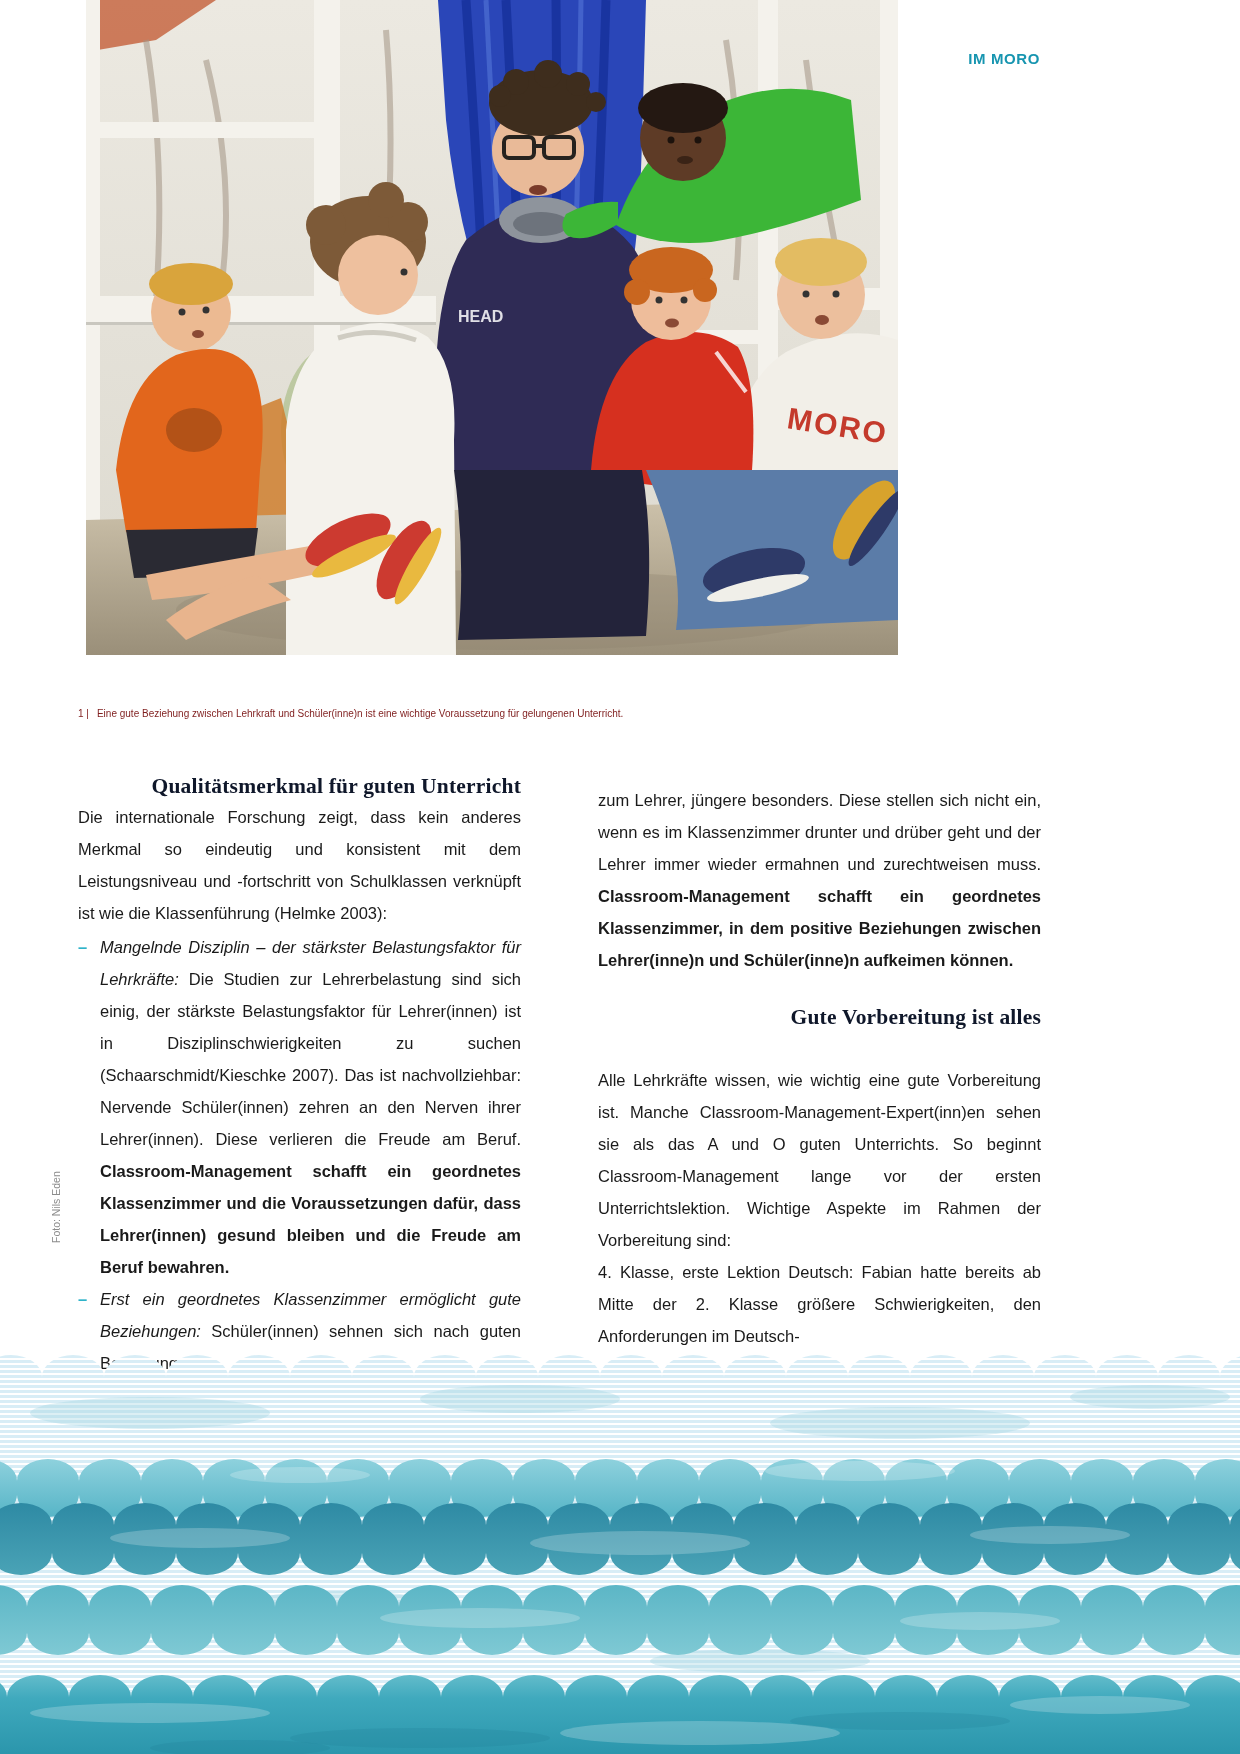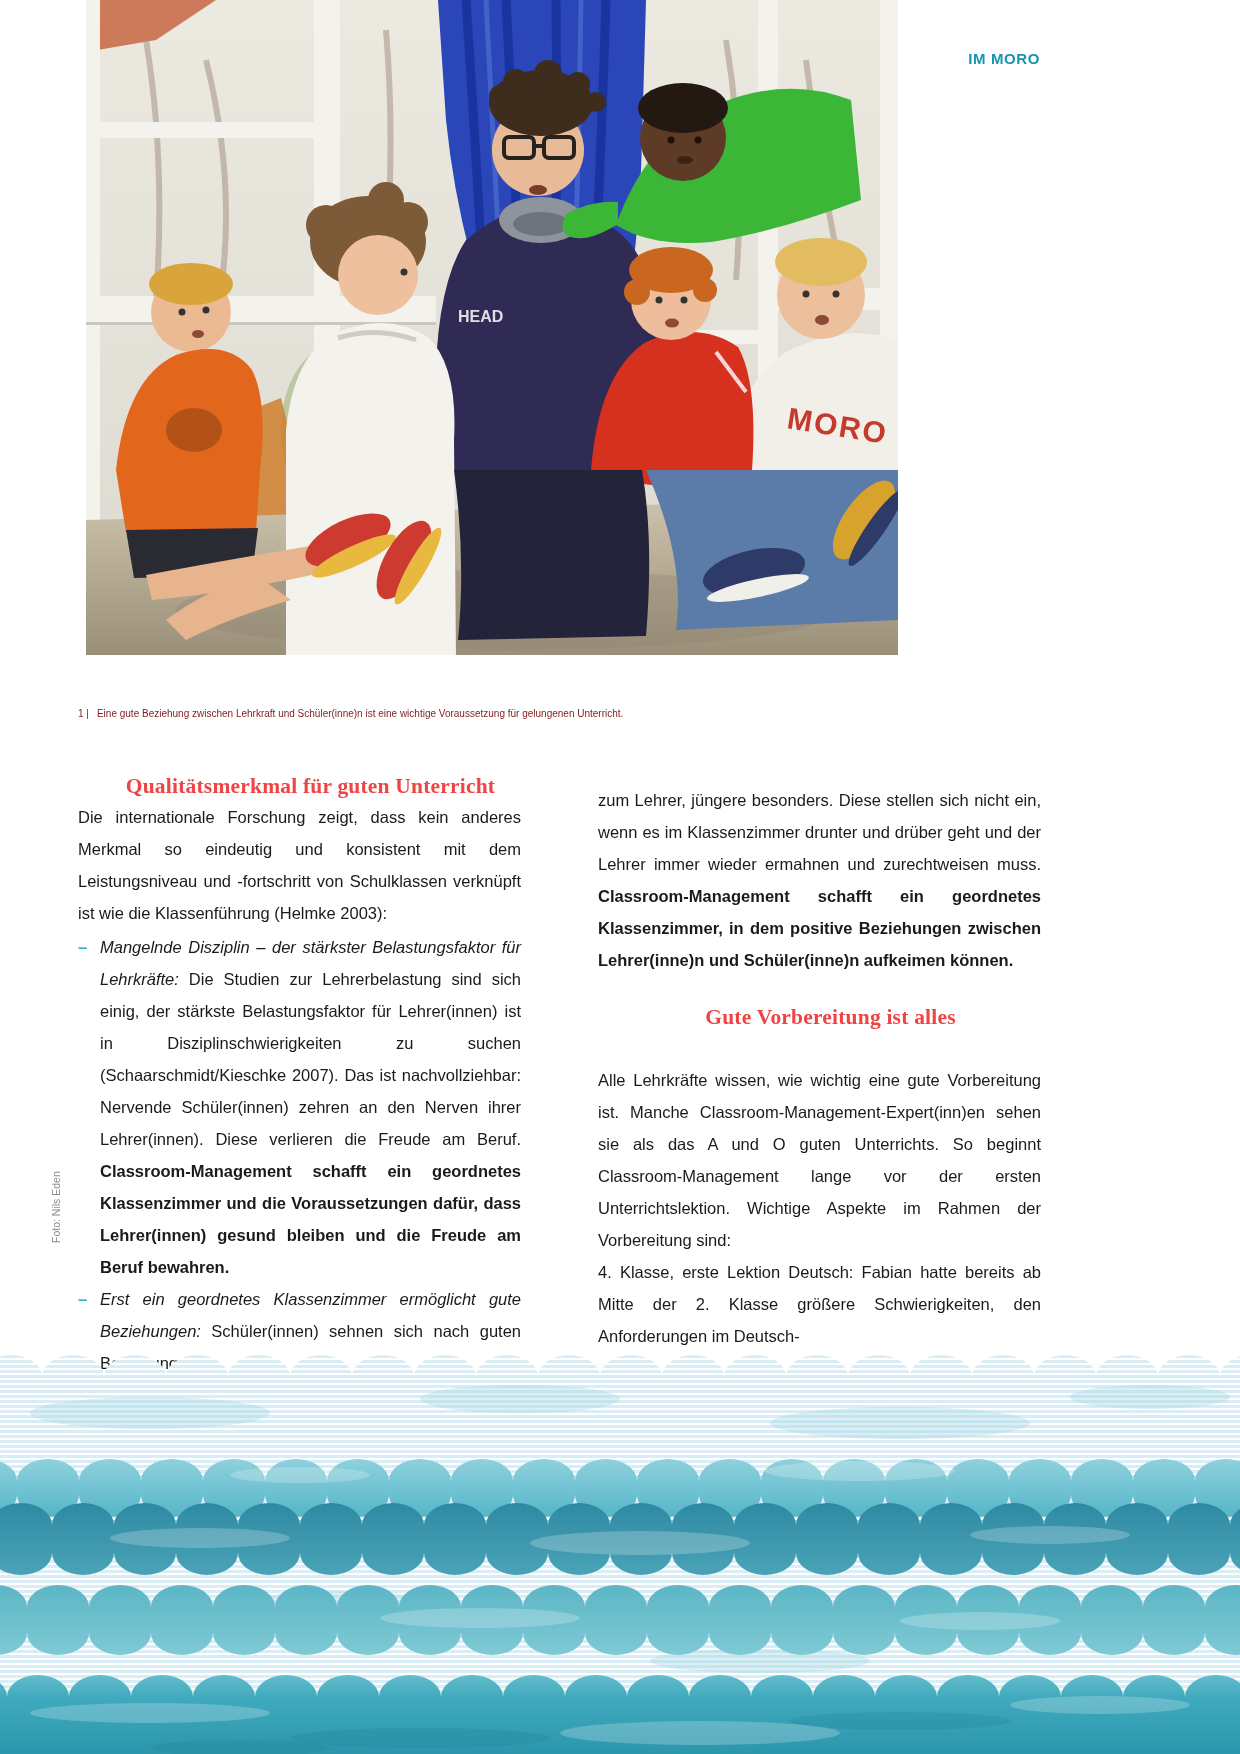--- a/index.html
+++ b/index.html
@@ -8,21 +8,21 @@
   .photo{position:absolute;left:78px;top:0;width:812px;height:655px;overflow:hidden;padding-left:8px;}
   .photo svg{display:block;width:100%;height:100%;}
   .imfokus{position:absolute;left:930px;top:50px;width:110px;text-align:right;
            font-size:15px;font-weight:bold;letter-spacing:.6px;color:#1795b0;}
   .caption{position:absolute;left:78px;top:664px;width:812px;font-size:10px;color:#7f1d1d;margin-top:44px;}
   .caption .capnum{margin-right:8px;}
   .col{position:absolute;width:443px;font-size:16.5px;line-height:32px;text-align:justify;}
   .col-left{left:78px;top:771px;}
   .col-right{left:598px;top:776px;}
   h2.sec{margin:0;padding-left:22px;font-family:"Liberation Serif",serif;font-weight:bold;
-         font-size:21.5px;line-height:30px;color:#ef4444;letter-spacing:.2px;text-align:center;}
+         font-size:21.5px;line-height:30px;color:#0f172a;letter-spacing:.2px;text-align:right;}
   .col p{margin:0;}
   .col-left .intro{}
   .bullets{margin-top:2px;}
   .bullet{position:relative;padding-left:22px;}
   .bullet .dash{position:absolute;left:0;top:0;color:#2fb3c9;font-weight:bold;font-style:normal;}
   .i{font-style:italic;}
   .b{font-weight:bold;}
   .col-right .p1{margin-top:8px;}
   .col-right h2.sec{margin-top:26px;font-family:Liberation Serif, serif;}
   .col-right .p2{margin-top:32px;}

